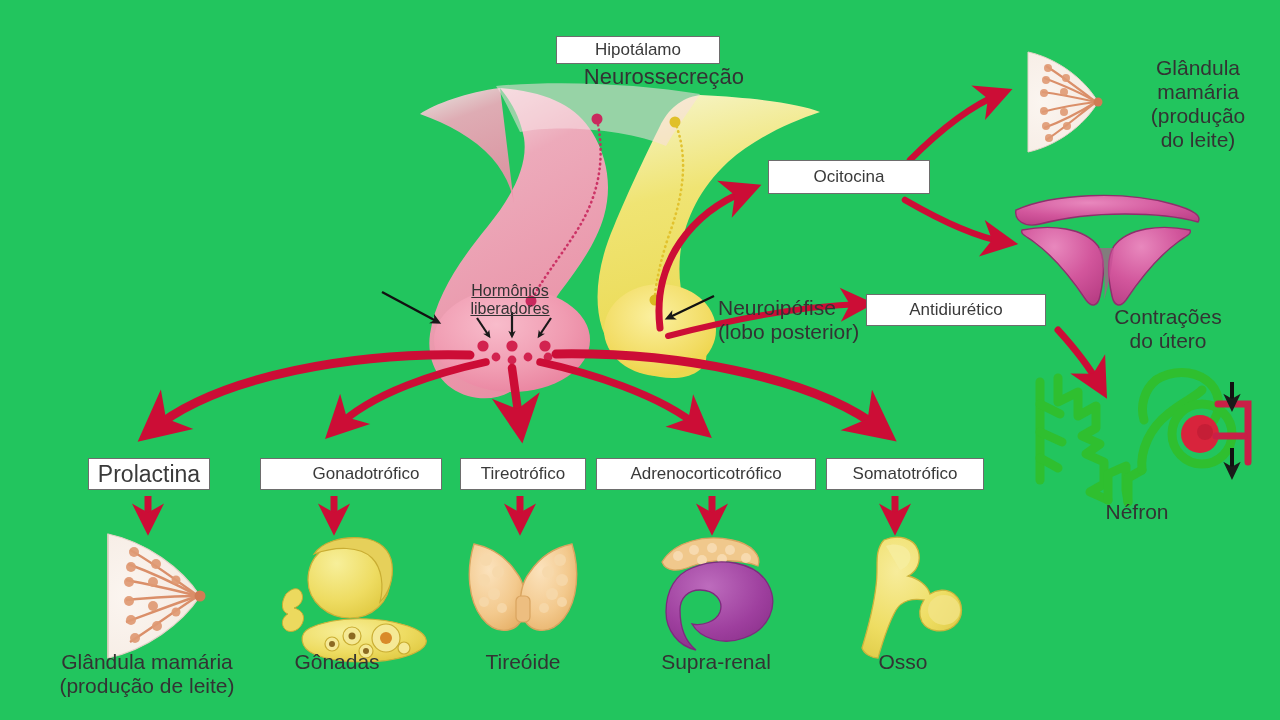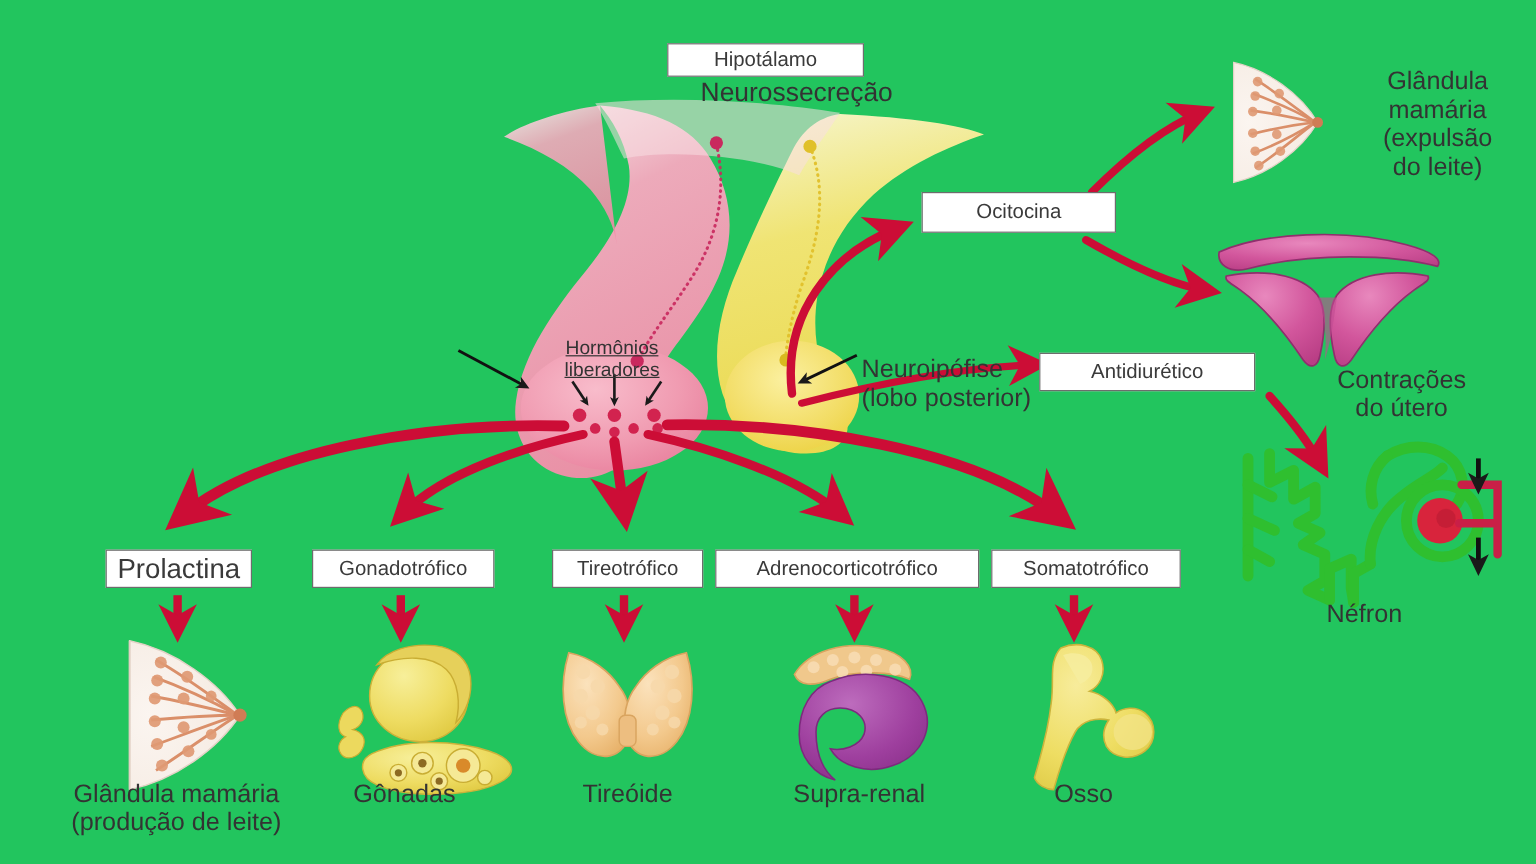--- a/index.html
+++ b/index.html
@@ -341,28 +341,28 @@
   <div class="lbl" style="left:718px;top:296px;font-size:21px;">Neuroipófise
 (lobo posterior)</div>
   <div class="lbl c" style="left:438px;top:282px;width:144px;font-size:16px;text-decoration:underline;">Hormônios
 liberadores</div>
 
   <div class="boxlbl" style="left:768px;top:160px;width:160px;height:32px;font-size:17px;">Ocitocina</div>
   <div class="boxlbl" style="left:866px;top:294px;width:178px;height:30px;font-size:17px;">Antidiurético</div>
 
   <div class="lbl c" style="left:1118px;top:56px;width:160px;font-size:21px;">Glândula
 mamária
-(expulsão
+(produção
 do leite)</div>
   <div class="lbl c" style="left:1078px;top:305px;width:180px;font-size:21px;">Contrações
 do útero</div>
   <div class="lbl c" style="left:1062px;top:500px;width:150px;font-size:21px;">Néfron</div>
 
   <div class="boxlbl" style="left:88px;top:458px;width:120px;height:30px;font-size:23px;">Prolactina</div>
-  <div class="boxlbl" style="left:260px;top:458px;width:150px;height:30px;font-size:17px;">Gonadotrófico</div>
+  <div class="boxlbl" style="left:260px;top:458px;width:150px;height:30px;font-size:17px;padding-left:30px;">Gonadotrófico</div>
   <div class="boxlbl" style="left:460px;top:458px;width:124px;height:30px;font-size:17px;">Tireotrófico</div>
   <div class="boxlbl" style="left:596px;top:458px;width:218px;height:30px;font-size:17px;">Adrenocorticotrófico</div>
   <div class="boxlbl" style="left:826px;top:458px;width:156px;height:30px;font-size:17px;">Somatotrófico</div>
 
   <div class="lbl c" style="left:22px;top:650px;width:250px;font-size:21px;">Glândula mamária
 (produção de leite)</div>
   <div class="lbl c" style="left:262px;top:650px;width:150px;font-size:21px;">Gônadas</div>
   <div class="lbl c" style="left:450px;top:650px;width:146px;font-size:21px;">Tireóide</div>
   <div class="lbl c" style="left:622px;top:650px;width:188px;font-size:21px;">Supra-renal</div>
   <div class="lbl c" style="left:828px;top:650px;width:150px;font-size:21px;">Osso</div>

